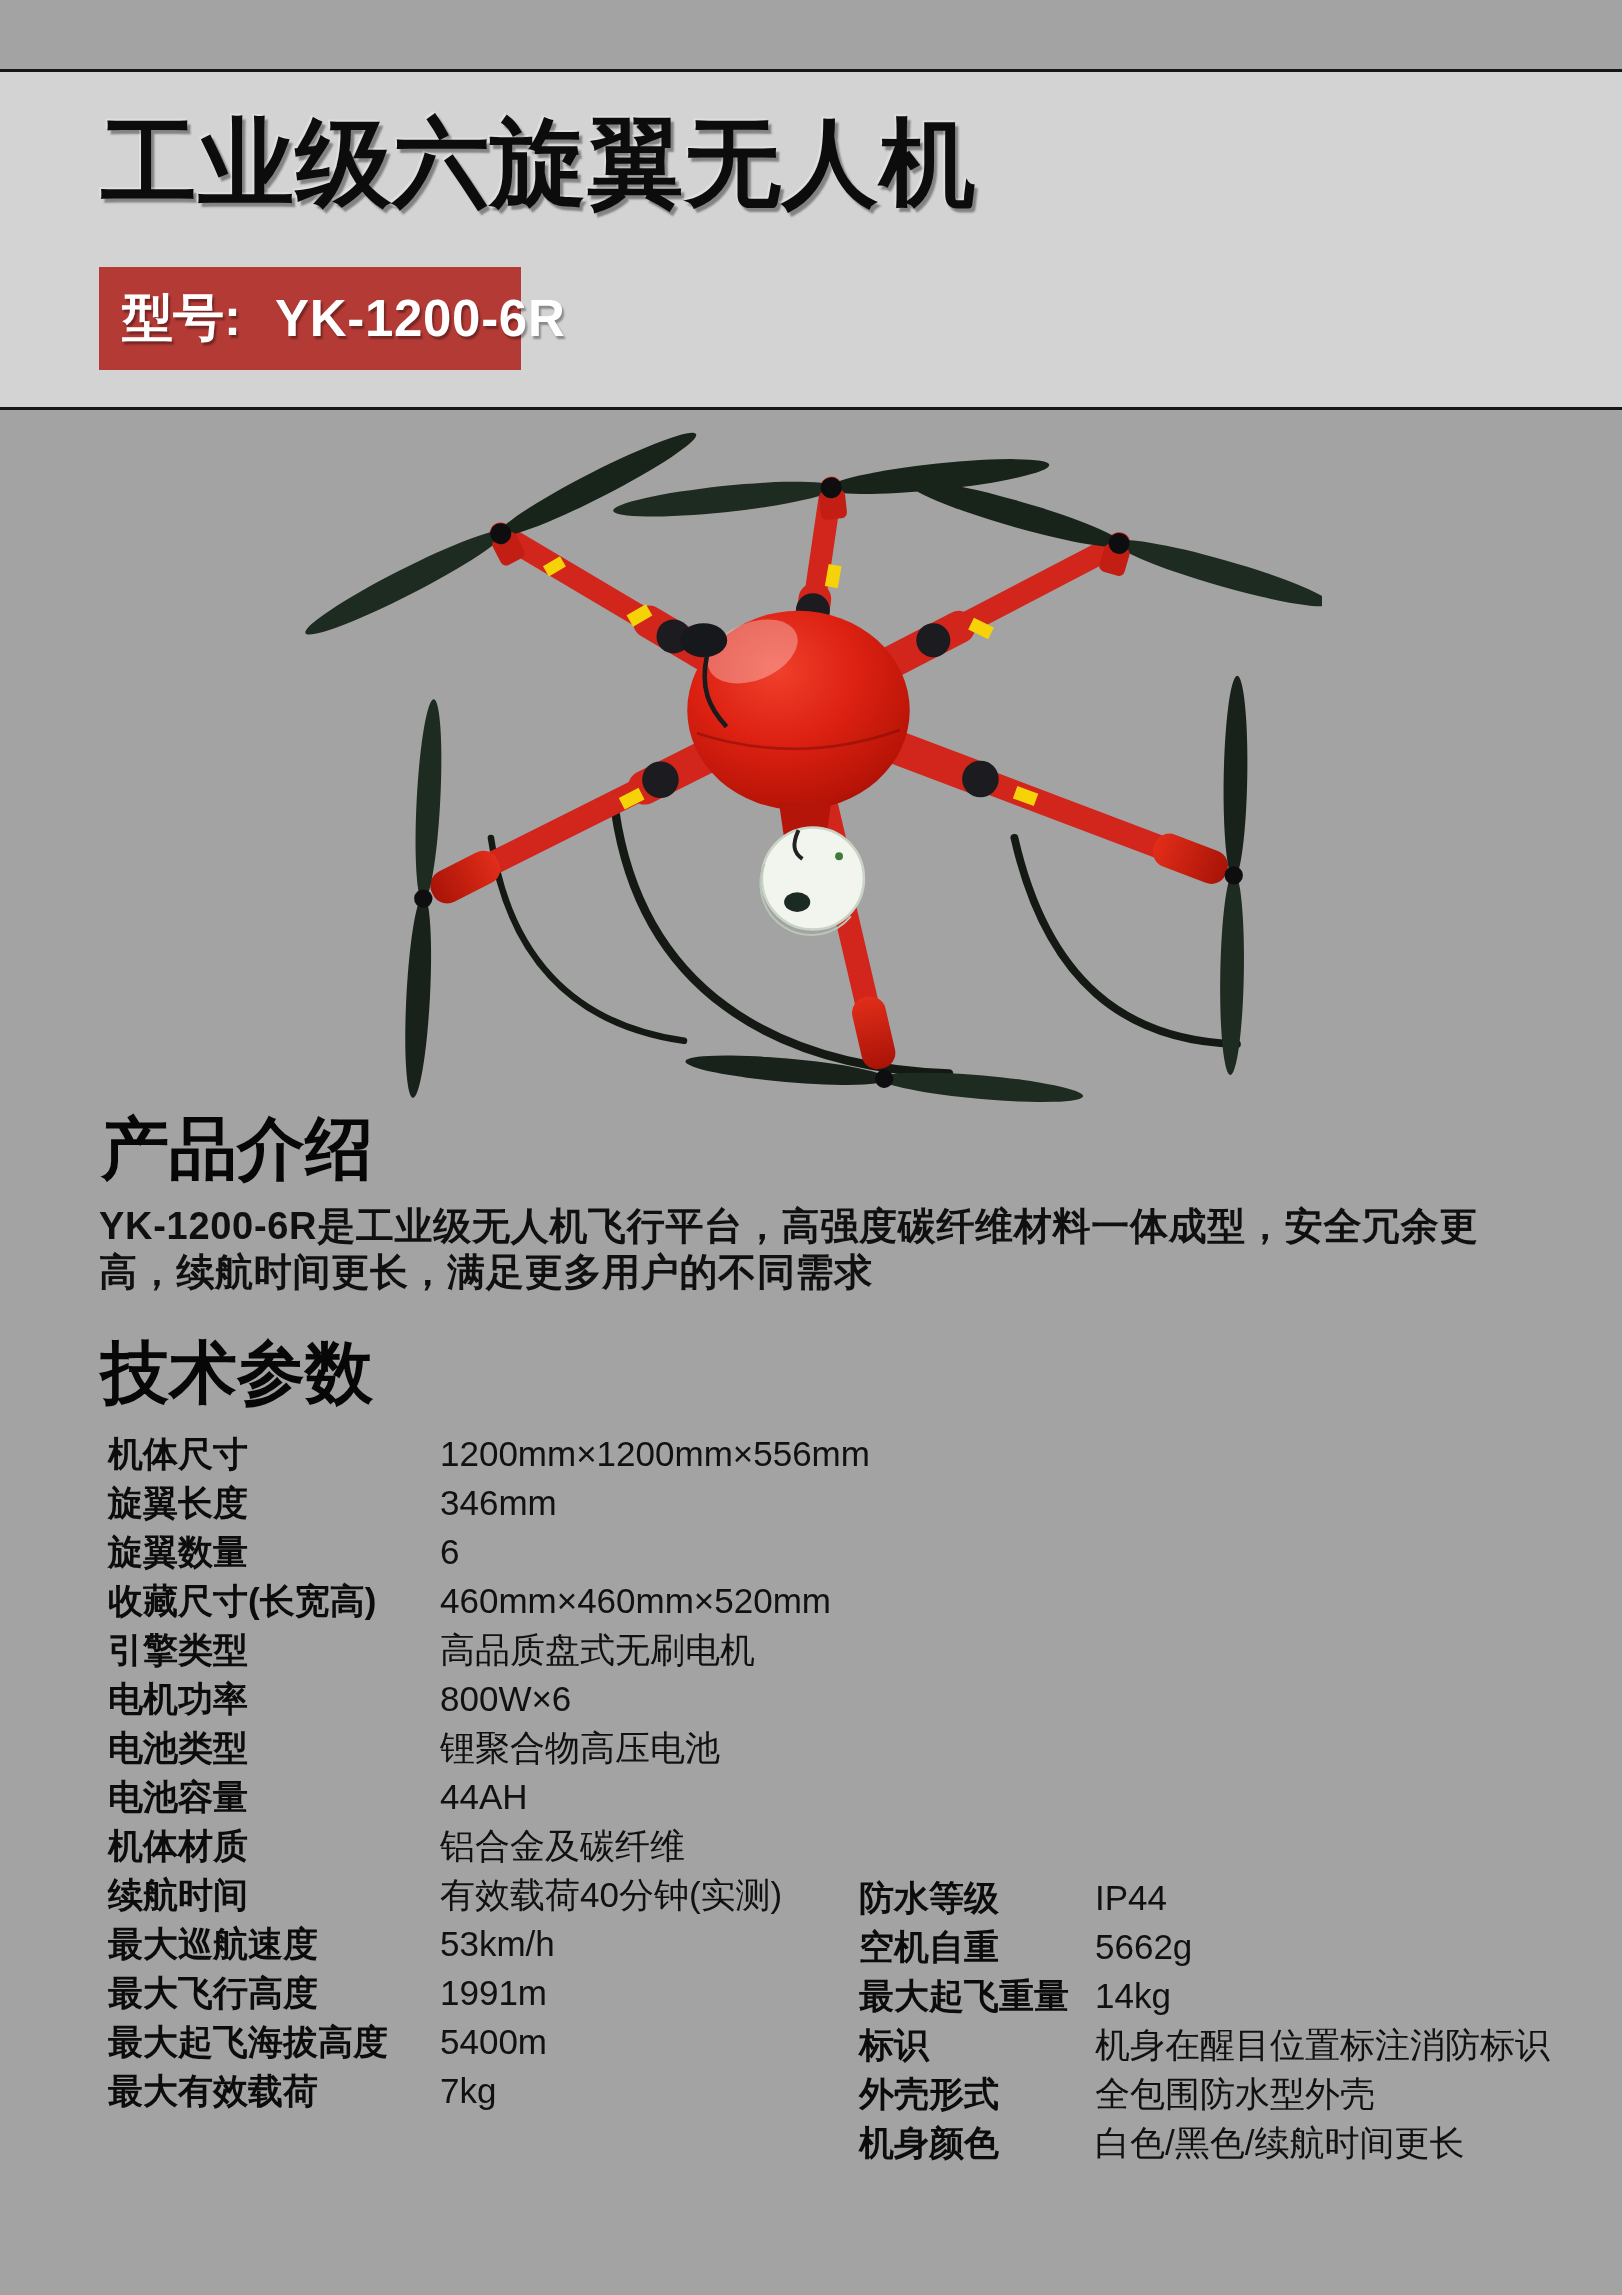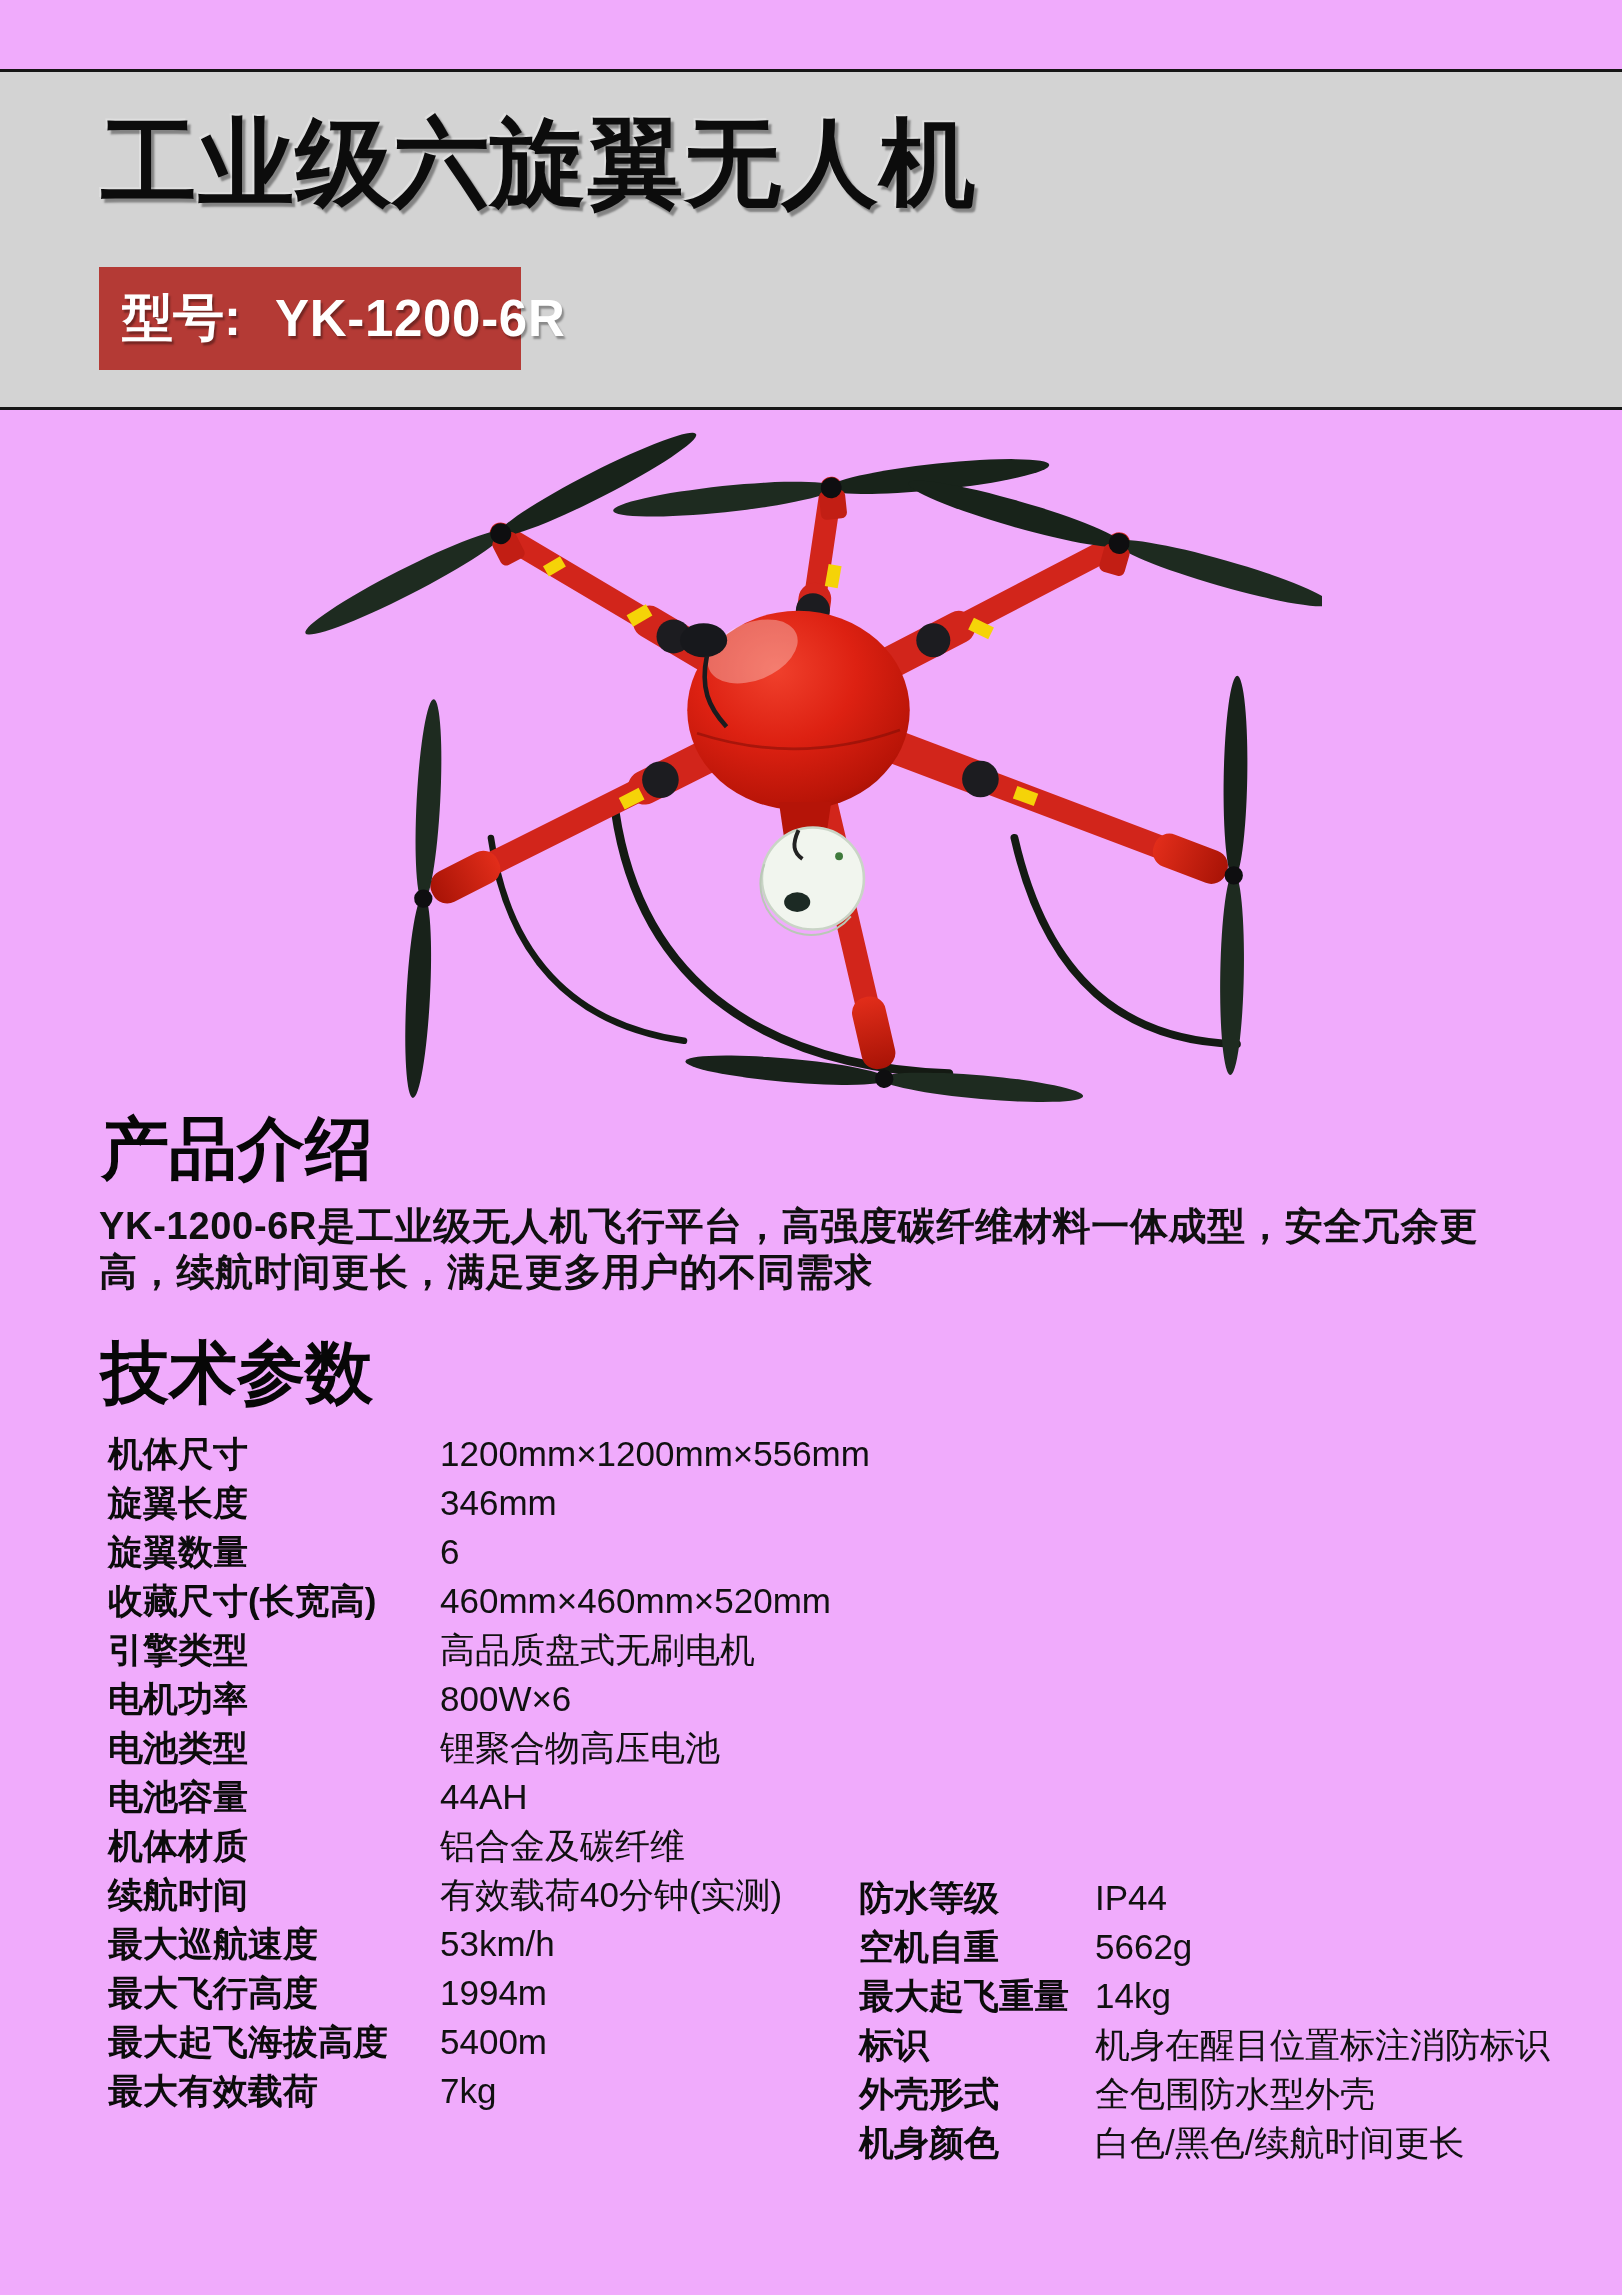--- a/index.html
+++ b/index.html
@@ -1,19 +1,19 @@
 <!DOCTYPE html>
 <html style="font-size:10.5px"><head>
 <meta charset="utf-8">
 <style>
   html,body{margin:0;padding:0;background:#ffffff;}
   .page{
     position:relative;
     width:1623px;height:2295px;
-    background:#f0abfc;
+    background:#a3a3a3;
     font-family:"Liberation Sans", sans-serif;
     overflow:hidden;
   }
   
   .band{
     position:absolute;left:0;top:69px;width:1623px;height:335px;
     background:#d3d3d3;
     border-top:3.3px solid #161616;
     border-bottom:3.3px solid #161616;
     box-sizing:content-box;
@@ -241,21 +241,21 @@
       <div class="spec-row">
         <div class="spec-label">续航时间</div>
         <div class="spec-value">有效载荷40分钟(实测)</div>
       </div>
       <div class="spec-row">
         <div class="spec-label">最大巡航速度</div>
         <div class="spec-value">53km/h</div>
       </div>
       <div class="spec-row">
         <div class="spec-label">最大飞行高度</div>
-        <div class="spec-value">1994m</div>
+        <div class="spec-value">1991m</div>
       </div>
       <div class="spec-row">
         <div class="spec-label">最大起飞海拔高度</div>
         <div class="spec-value">5400m</div>
       </div>
       <div class="spec-row">
         <div class="spec-label">最大有效载荷</div>
         <div class="spec-value">7kg</div>
       </div>
     </div>

